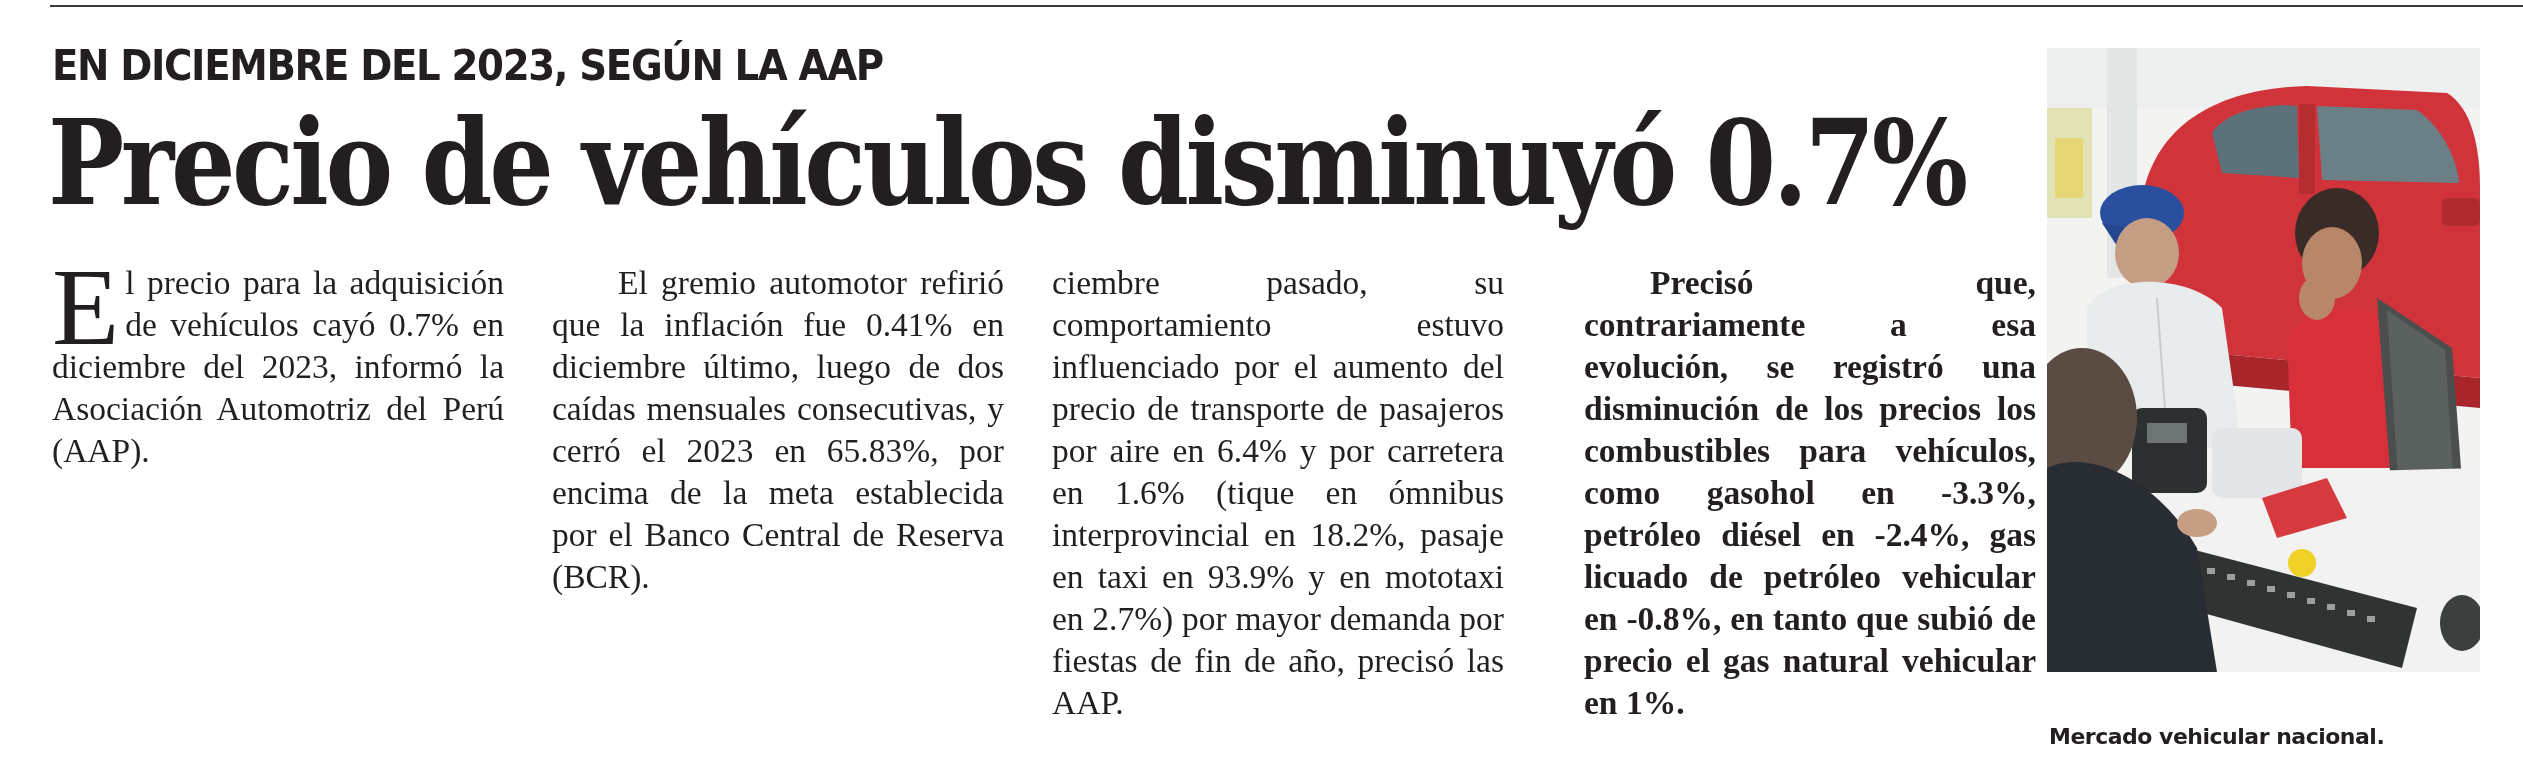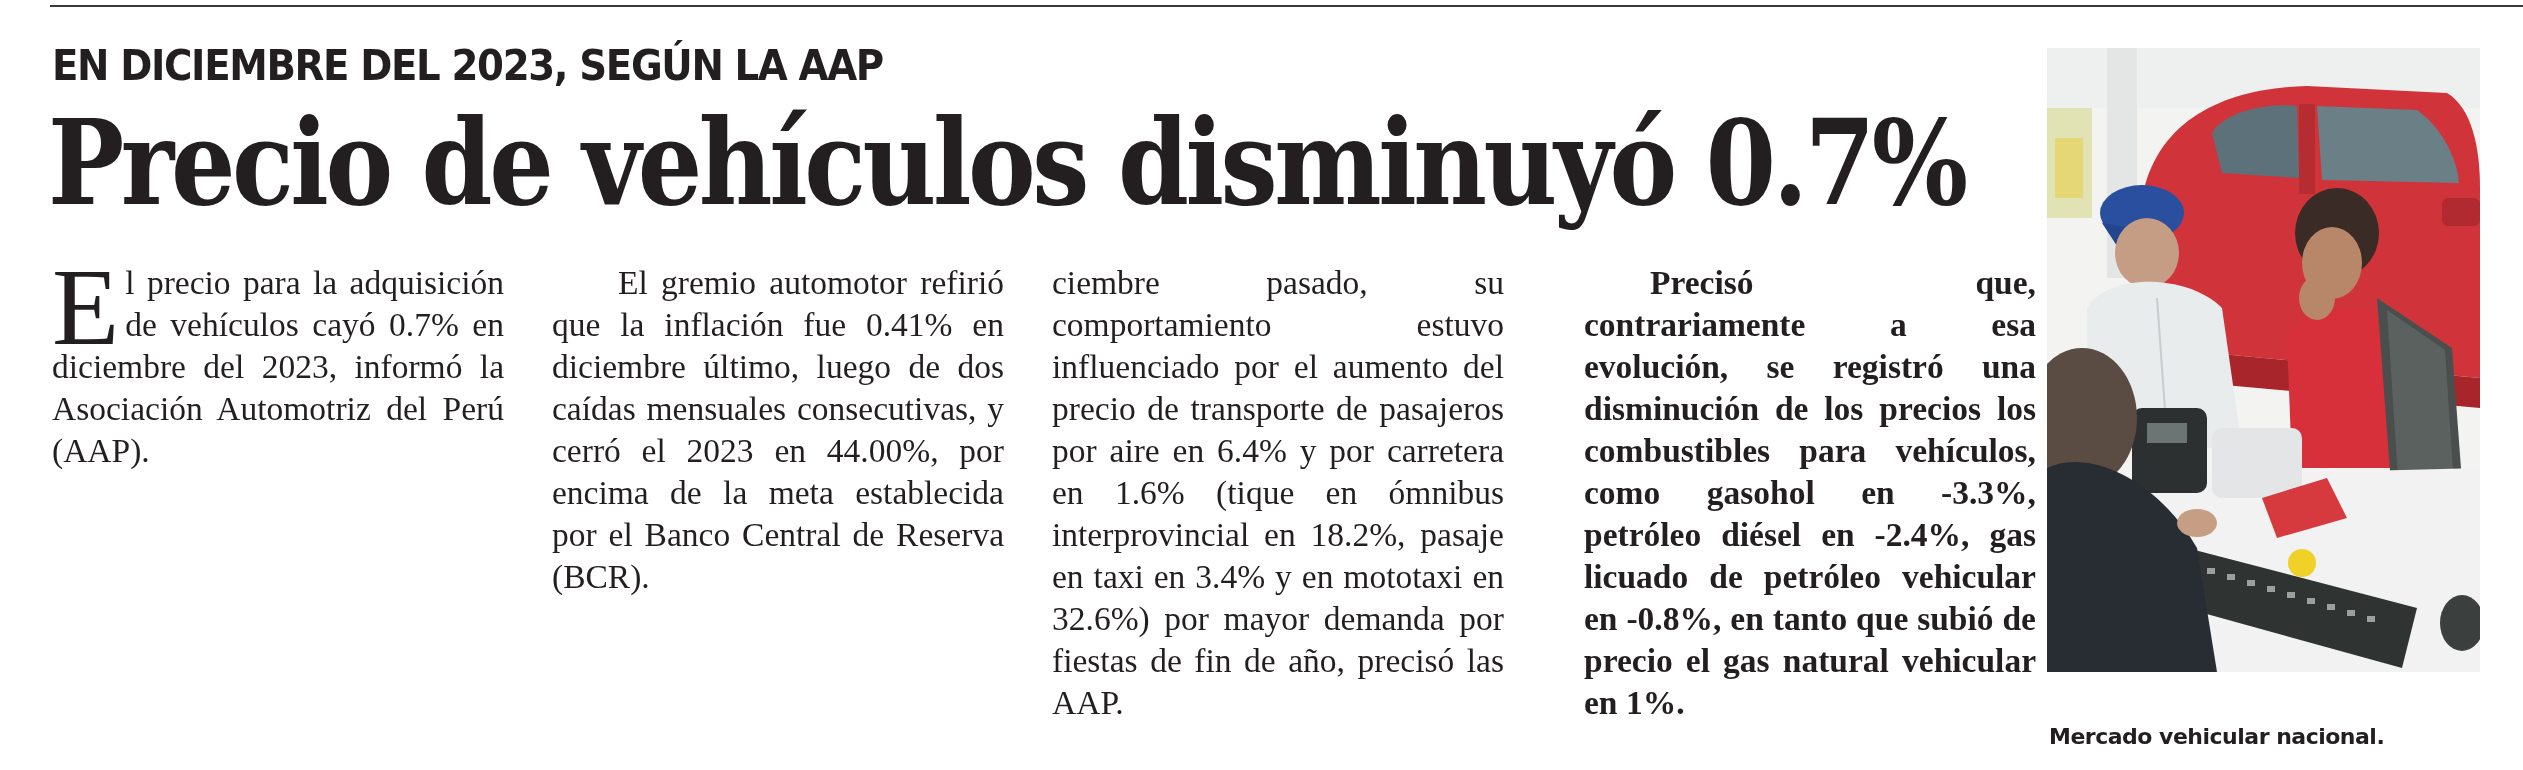--- a/index.html
+++ b/index.html
@@ -108,25 +108,25 @@
 
 <div class="kicker">EN DICIEMBRE DEL 2023, SEGÚN LA AAP</div>
 
 <h1 class="headline" style="margin:0;">Precio de vehículos disminuyó 0.7%</h1>
 
 <div class="column col1">
   <p class="first"><span class="dropcap">E</span><span>l precio para la adquisición de vehículos cayó 0.7% en diciembre del 2023, informó la Asociación Automotriz del Perú (AAP).</span></p>
 </div>
 
 <div class="column col2">
-  <p>El gremio automotor refirió que la inflación fue 0.41% en diciembre último, luego de dos caídas mensuales consecutivas, y cerró el 2023 en 44.00%, por encima de la meta establecida por el Banco Central de Reserva (BCR).</p>
+  <p>El gremio automotor refirió que la inflación fue 0.41% en diciembre último, luego de dos caídas mensuales consecutivas, y cerró el 2023 en 65.83%, por encima de la meta establecida por el Banco Central de Reserva (BCR).</p>
 </div>
 
 <div class="column col3">
-  <p class="noindent">ciembre pasado, su comportamiento estuvo influenciado por el aumento del precio de transporte de pasajeros por aire en 6.4% y por carretera en 1.6% (tique en ómnibus interprovincial en 18.2%, pasaje en taxi en 3.4% y en mototaxi en 32.6%) por mayor demanda por fiestas de fin de año, precisó las AAP.</p>
+  <p class="noindent">ciembre pasado, su comportamiento estuvo influenciado por el aumento del precio de transporte de pasajeros por aire en 6.4% y por carretera en 1.6% (tique en ómnibus interprovincial en 18.2%, pasaje en taxi en 93.9% y en mototaxi en 2.7%) por mayor demanda por fiestas de fin de año, precisó las AAP.</p>
 </div>
 
 <div class="column col4">
   <p>Precisó que, contrariamente a esa evolución, se registró una disminución de los precios los combustibles para vehículos, como gasohol en -3.3%, petróleo diésel en -2.4%, gas licuado de petróleo vehicular en -0.8%, en tanto que subió de precio el gas natural vehicular en 1%.</p>
 </div>
 
 <div class="photo" title="Car dealership desk: man in blue cap and woman in red top seated across from a salesperson, with a red car behind them, desk phone, keyboard, monitor and mouse on the desk">
   <svg width="433" height="624" viewBox="0 0 433 624">
 
     <rect x="0" y="0" width="433" height="624" fill="#f3f4f2"></rect>

